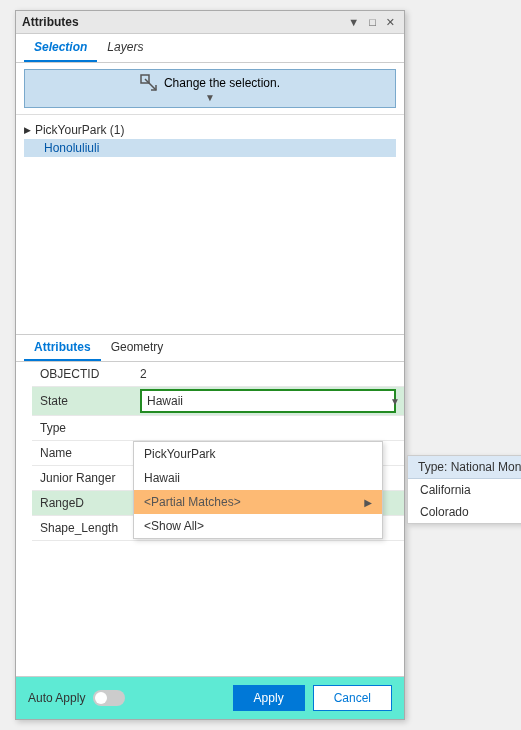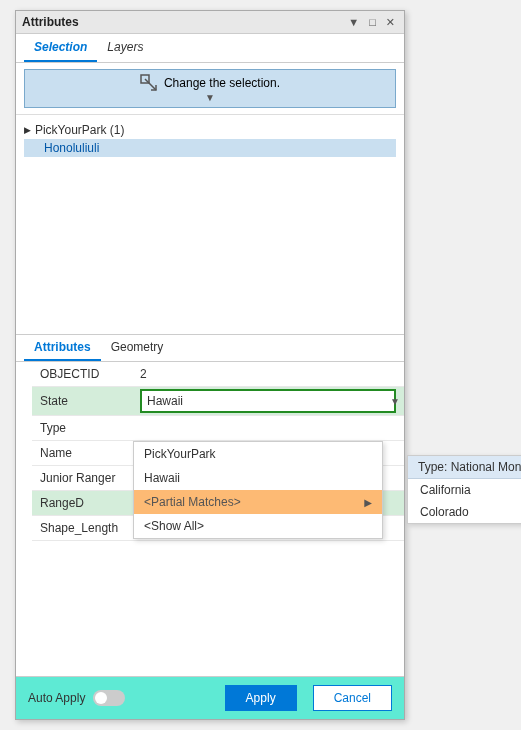--- a/index.html
+++ b/index.html
@@ -313,21 +313,21 @@
       left: 2px;
       top: 2px;
       width: 12px;
       height: 12px;
       background: #fff;
       border-radius: 50%;
     }
 
     .btn-group {
       display: flex;
-      gap: 16px;
+      gap: 8px;
     }
 
     .btn {
       padding: 5px 20px;
       font-size: 12px;
       cursor: pointer;
       border: 1px solid #0078d7;
       background: #fff;
       color: #0078d7;
     }

